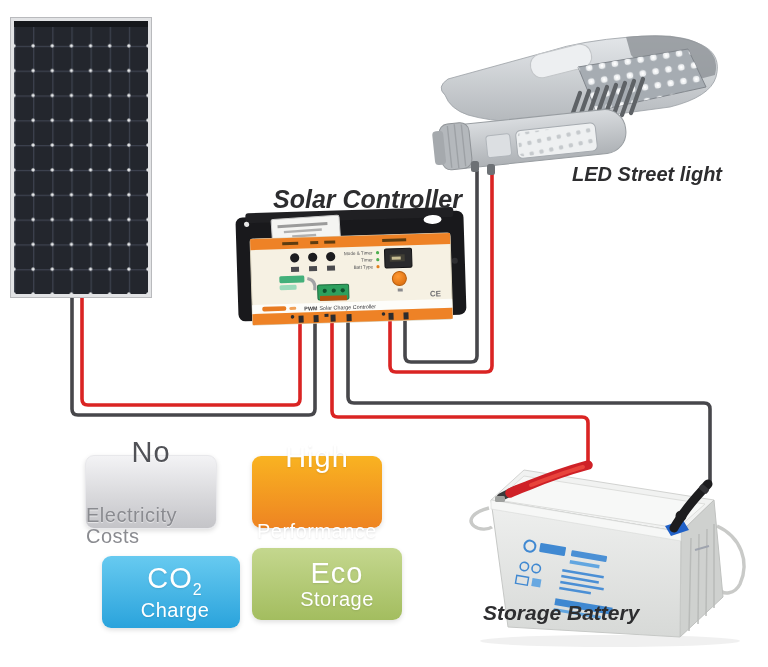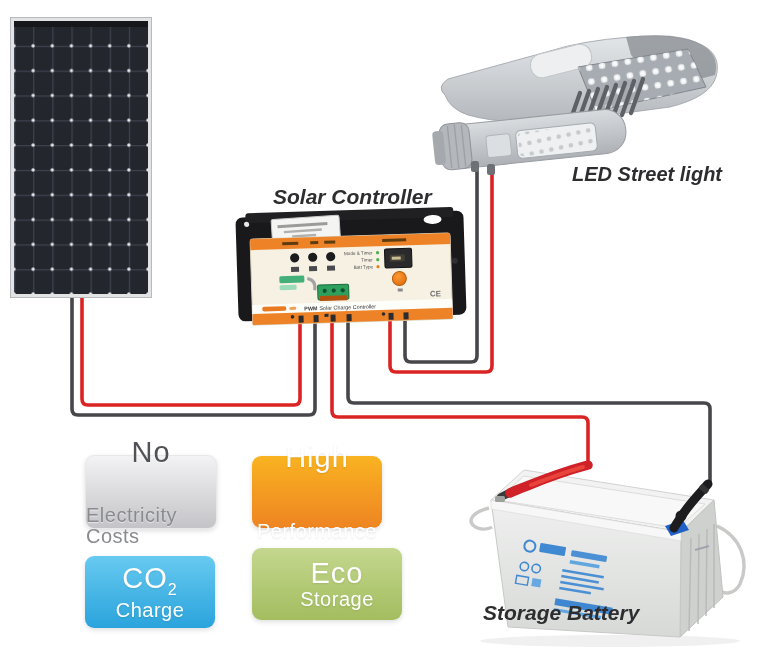--- a/index.html
+++ b/index.html
@@ -27,21 +27,21 @@
   .badge sub{font-size:16px;}
   .badge-gray{
     left:85px;top:455px;
     background:linear-gradient(180deg,#f3f3f5 0%,#d9d9dc 55%,#c4c4c8 100%);
     border:1px solid #e8e8eb;
     gap:36px;
   }
   .badge-gray .title{color:#515257;text-shadow:0 1px 1px rgba(255,255,255,0.6);}
   .badge-gray .subtitle{color:#8a8b90;text-shadow:0 1px 1px rgba(255,255,255,0.6);}
   .badge-orange{left:252px;top:456px;background:linear-gradient(180deg,#f9b321 0%,#ee8422 100%);gap:48px;}
-  .badge-blue{left:85px;top:556px;background:linear-gradient(180deg,#67caf0 0%,#2aa3dc 100%);}
+  .badge-blue{left:102px;top:556px;background:linear-gradient(180deg,#67caf0 0%,#2aa3dc 100%);padding-left:8px;}
   .badge-green{left:252px;top:548px;background:linear-gradient(180deg,#c4d78e 0%,#a3bd5f 100%);padding-left:20px;}
   .badge-orange .title,.badge-blue .title,.badge-green .title,
   .badge-orange .subtitle,.badge-blue .subtitle,.badge-green .subtitle{
     color:#ffffff;text-shadow:0 1px 2px rgba(0,0,0,0.10);
   }
   
   .controller-wrap{transform:rotate(-1.8deg);}
 </style>
 </head>
 <body>
@@ -283,21 +283,21 @@
         <rect x="118" y="124" width="38" height="2.6" fill="#3b87d4"></rect>
         <rect x="118" y="130" width="44" height="2.6" fill="#3b87d4"></rect>
         <rect x="118" y="136" width="32" height="2.6" fill="#3b87d4"></rect>
         <rect x="116" y="148" width="58" height="7" fill="#2f7fd0"></rect>
         <rect x="116" y="158" width="48" height="3" fill="#55a0e0"></rect>
       </g>
       <path d="M240,112 L254,108" stroke="#9fa4ae" stroke-width="2"></path>
     </svg>
   </div>
 
-  <div class="sys-label" style="left:273px;top:185px;font-size:21px;">Solar Controller</div>
+  <div class="sys-label" style="left:273px;top:185px;font-size:25px;">Solar Controller</div>
   <div class="sys-label" style="left:572px;top:163px;">LED Street light</div>
   <div class="sys-label" style="left:483px;top:601px;font-size:21px;">Storage Battery</div>
 
   <div class="badge badge-gray">
     <div class="title">No</div>
     <div class="subtitle">Electricity Costs</div>
   </div>
   <div class="badge badge-orange">
     <div class="title">High</div>
     <div class="subtitle">Performance</div>

